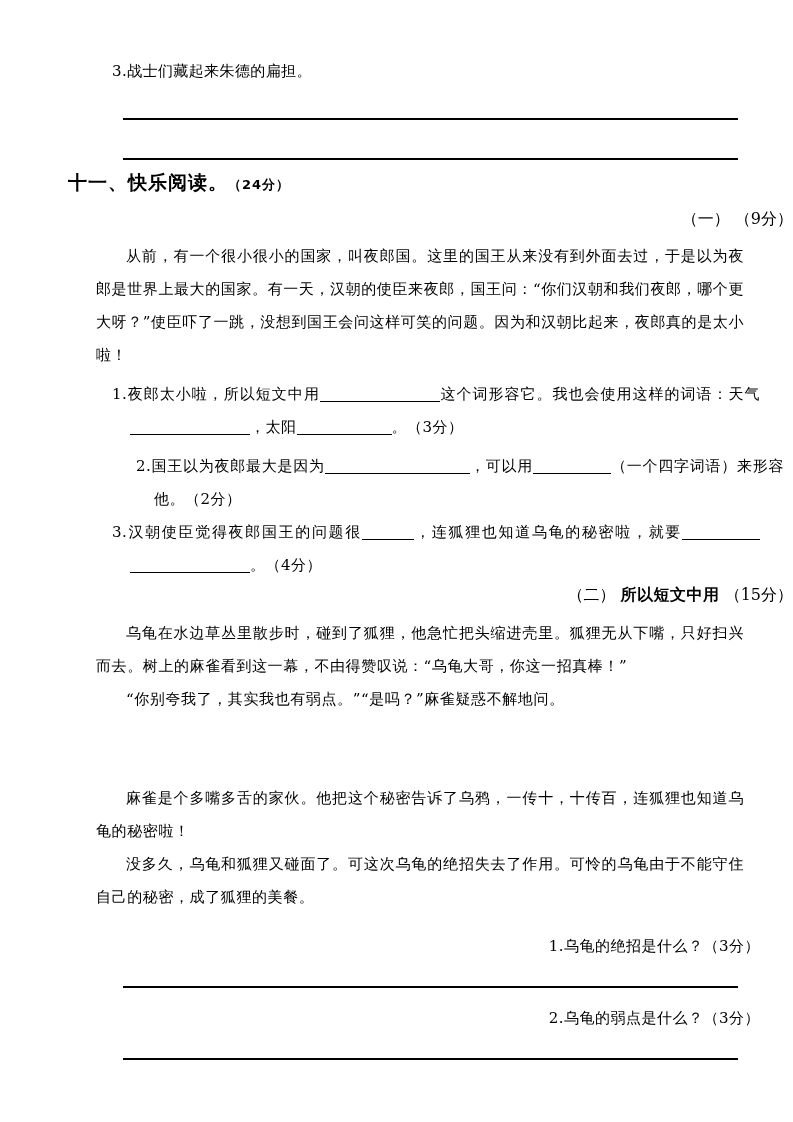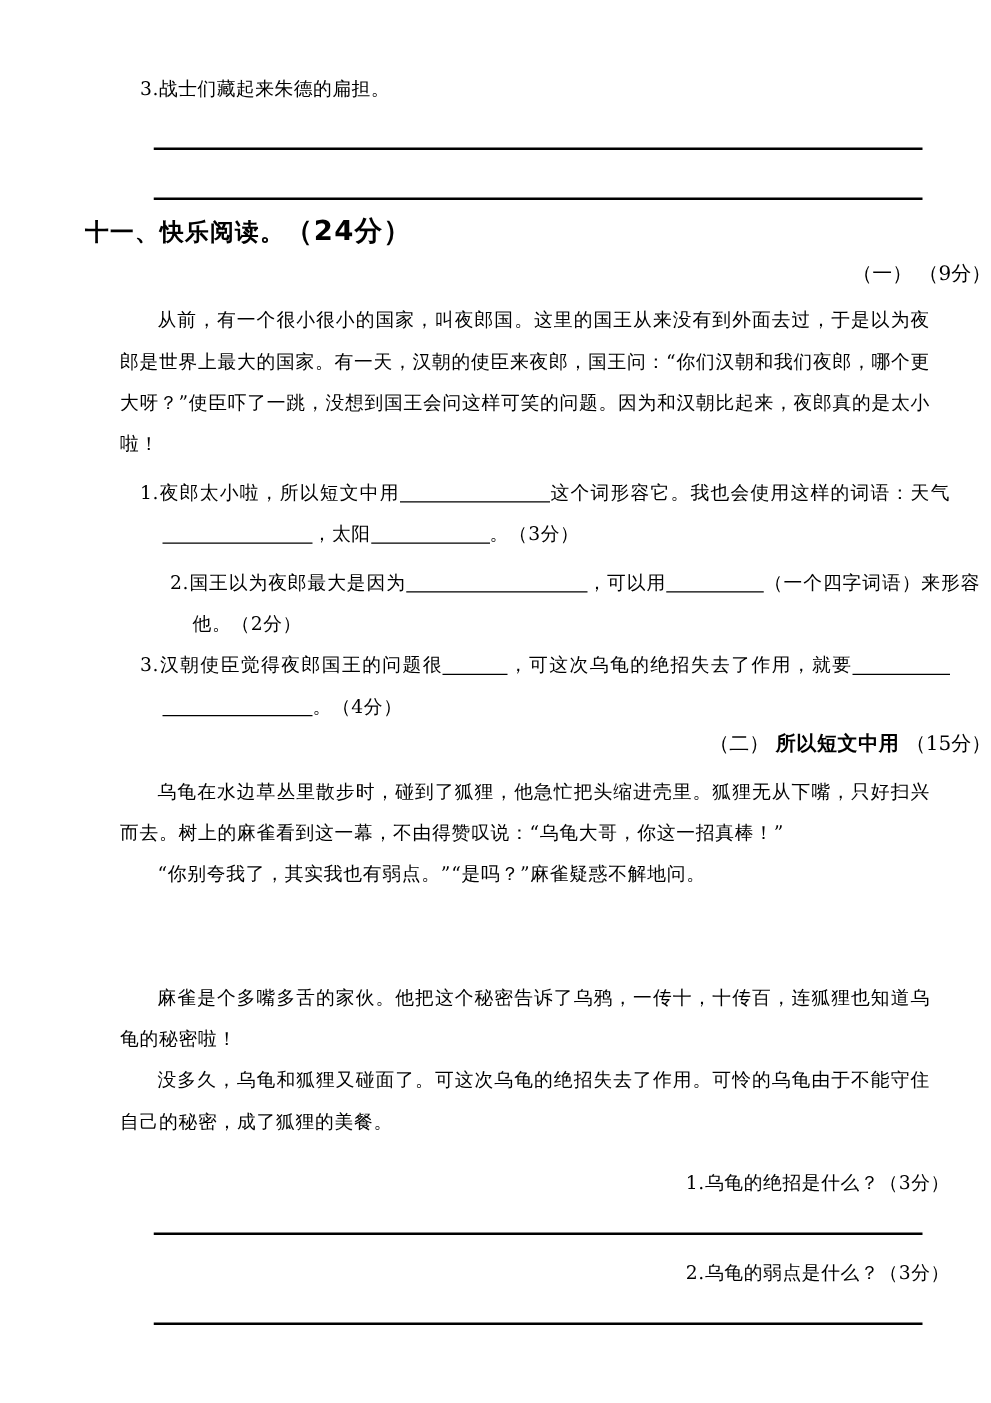--- a/index.html
+++ b/index.html
@@ -47,21 +47,21 @@
     left: 68px;
     top: 170px;
     font-family: "DejaVu Sans", "Liberation Sans", sans-serif;
     font-weight: bold;
     font-size: 19px;
     letter-spacing: 1px;
     white-space: nowrap;
   }
   .section-heading .pts {
     font-weight: bold;
-    font-size: 22px;
+    font-size: 13px;
   }
 
   .passage-title {
     position: absolute;
     left: 0;
     width: 793px;
     text-align: right;
     font-size: 16px;
     white-space: nowrap;
   }
@@ -141,21 +141,21 @@
 
   <div class="question" style="top:378px;">
     <span>1.</span><span>夜郎太小啦，所以短文中用</span><span class="blank b-lg"></span><span>这个词形容它。我也会使用这样的词语：天气</span><span class="blank b-lg"></span><span>，太阳</span><span class="blank b-md"></span><span>。</span><span>（3分）</span>
   </div>
 
   <div class="question" style="top:450px;margin-left:24px;">
     <span>2.</span><span>国王以为夜郎最大是因为</span><span class="blank b-xl"></span><span>，可以用</span><span class="blank b-sm"></span><span>（一个四字词语）来形容他。</span><span>（2分）</span>
   </div>
 
   <div class="question" style="top:516px;">
-    <span>3.</span><span>汉朝使臣觉得夜郎国王的问题很</span><span class="blank b-xs"></span><span>，可这次乌龟的绝招失去了作用，就要</span><span class="blank b-sm"></span><span class="blank b-lg"></span><span>。</span><span>（4分）</span>
+    <span>3.</span><span>汉朝使臣觉得夜郎国王的问题很</span><span class="blank b-xs"></span><span>，连狐狸也知道乌龟的秘密啦，就要</span><span class="blank b-sm"></span><span class="blank b-lg"></span><span>。</span><span>（4分）</span>
   </div>
 
   <div class="passage-title" style="top:585px;">
     <span>（二）</span>&nbsp;<span class="tname">所以短文中用</span>&nbsp;<span>（15分）</span>
   </div>
 
   <div class="passage" style="top:617px;">乌龟在水边草丛里散步时，碰到了狐狸，他急忙把头缩进壳里。狐狸无从下嘴，只好扫兴而去。树上的麻雀看到这一幕，不由得赞叹说：“乌龟大哥，你这一招真棒！”</div>
   <div class="passage" style="top:683px;">“你别夸我了，其实我也有弱点。”“是吗？”麻雀疑惑不解地问。</div>
   <div class="passage" style="top:782px;">麻雀是个多嘴多舌的家伙。他把这个秘密告诉了乌鸦，一传十，十传百，连狐狸也知道乌龟的秘密啦！</div>
   <div class="passage" style="top:848px;">没多久，乌龟和狐狸又碰面了。可这次乌龟的绝招失去了作用。可怜的乌龟由于不能守住自己的秘密，成了狐狸的美餐。</div>

